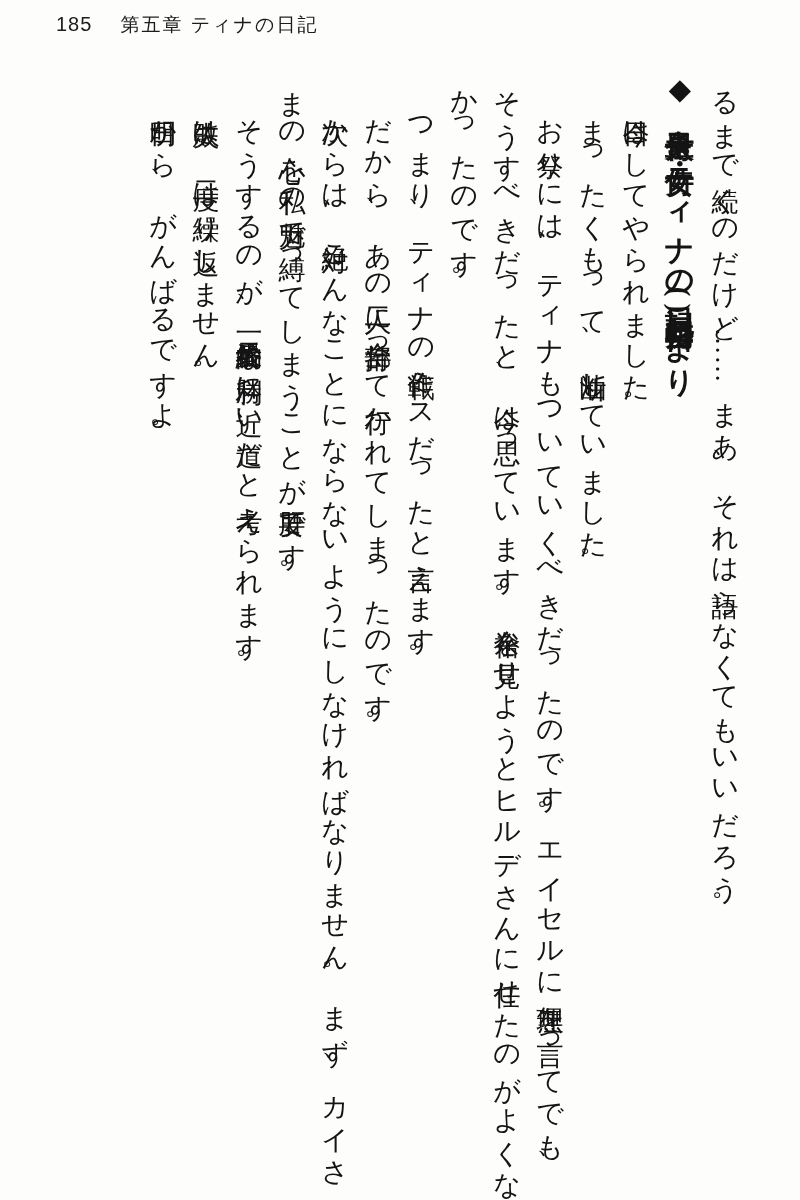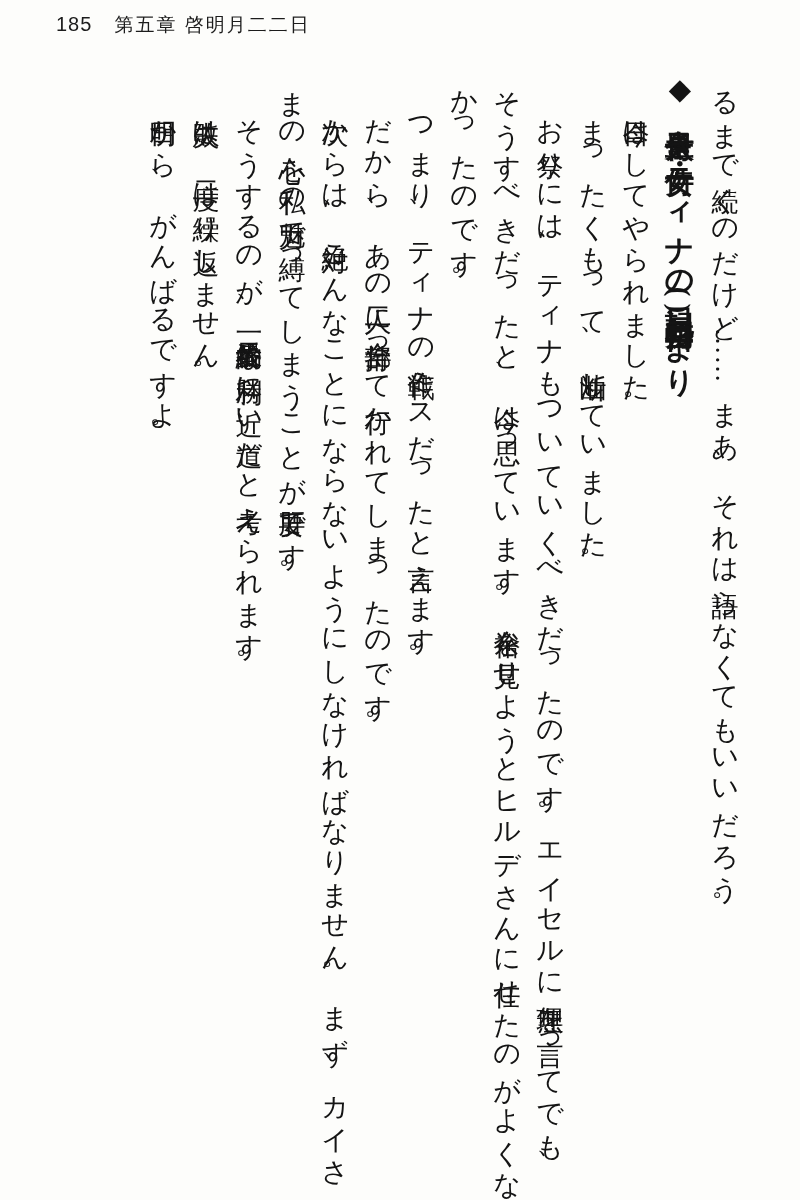--- a/index.html
+++ b/index.html
@@ -18,21 +18,21 @@
     top: 12px;
     left: 56px;
     font-family: "Liberation Sans", "DejaVu Sans", sans-serif;
     font-size: 19px;
     color: #1c1c1c;
     white-space: nowrap;
   }
   .page-number {
     font-size: 20px;
     letter-spacing: 1px;
-    margin-right: 22px;
+    margin-right: 28px;
   }
   .chapter-title {
     letter-spacing: 2px;
   }
   .page-text {
     position: absolute;
     top: 72px;
     right: 54px;
     height: 1128px;
     writing-mode: vertical-rl;
@@ -59,21 +59,21 @@
     margin-right: 66px; 
     margin-left: 26px;  
   }
 </style>
 </head>
 <body>
 
 <div>
 
   <div class="page-header">
-    <span class="page-number">185</span><span class="chapter-title">第五章 啓明月二二日</span>
+    <span class="page-number">185</span><span class="chapter-title">第五章 ティナの日記</span>
   </div>
 
   <div class="page-text">
     <p>るまで続くのだけど……まあ、それは語らなくてもいいだろう。</p>
     <p class="diary-heading">◆皇太子付き侍女・ティナの日記(啓明月二二日)より</p>
     <p class="indent">今日はしてやられました。</p>
     <p class="indent">まったくもって、油断していました。</p>
     <p class="indent">お祭りには、ティナもついていくべきだったのです。エイセルに無理を言ってでも、そうすべきだったと、今は思っています。余裕を見せようとヒルデさんに任せたのがよくなかったのです。</p>
     <p class="indent">つまり、ティナの作戦ミスだったと言えます。</p>
     <p class="indent">だから、あの二人に全部持って行かれてしまったのです。</p>

